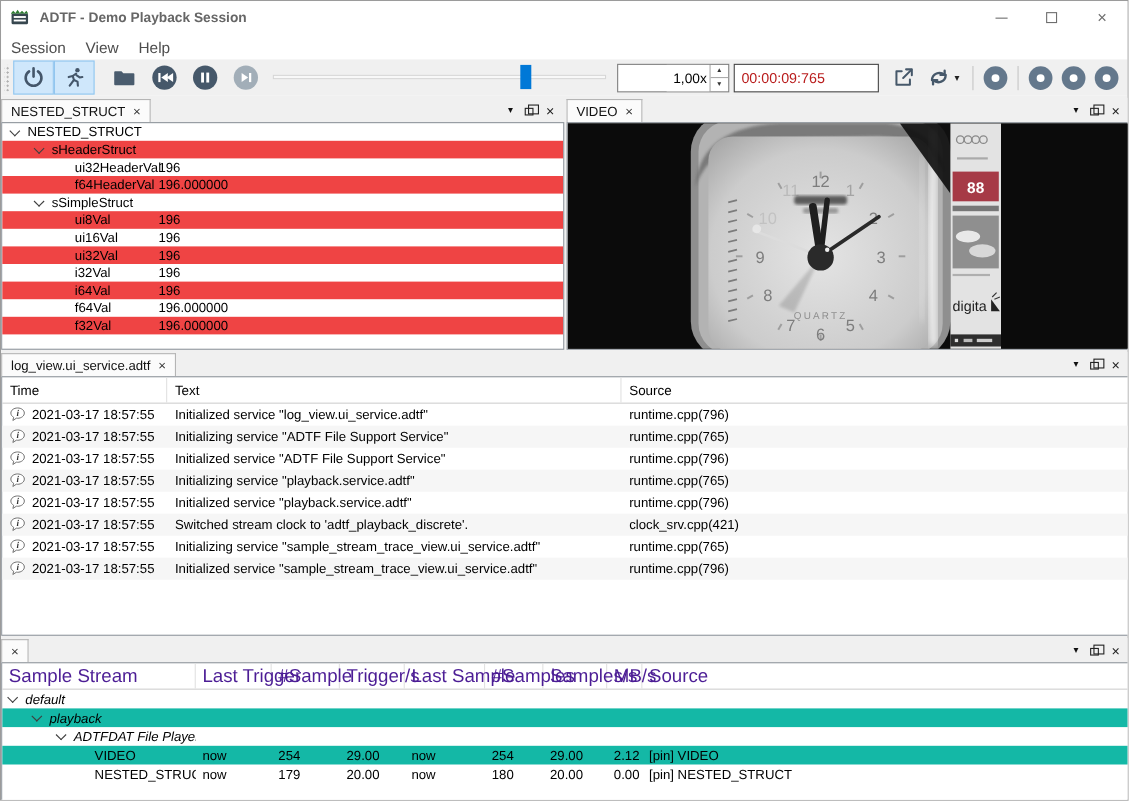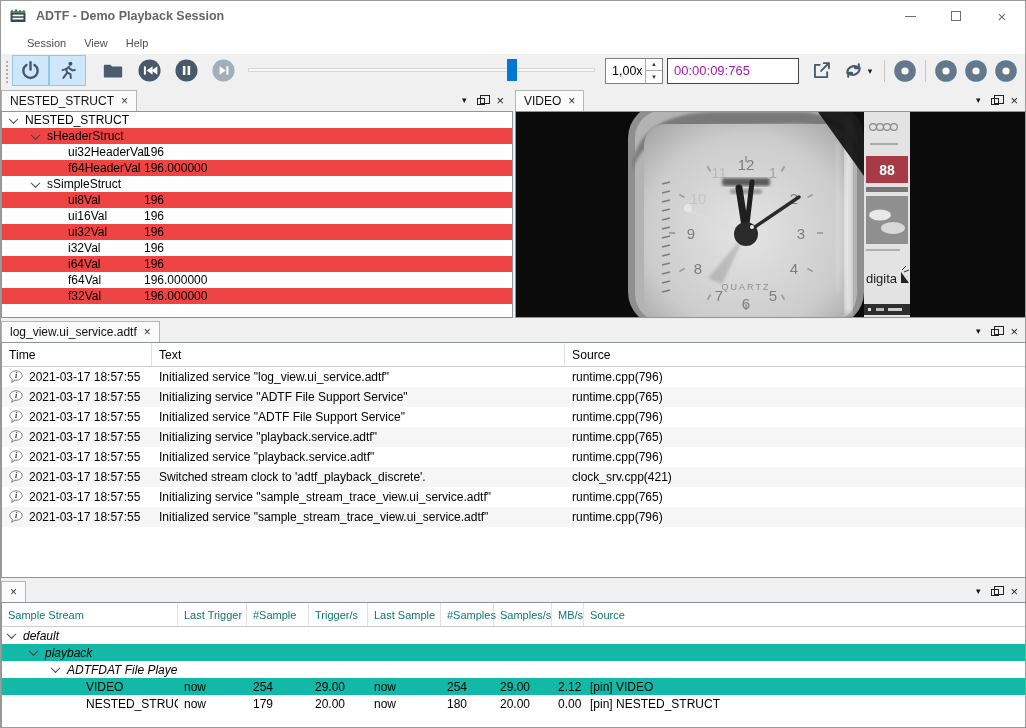--- a/index.html
+++ b/index.html
@@ -10,39 +10,39 @@
   
   .titlebar{height:30px;display:flex;align-items:center;background:#fff;}
   .app-icon{margin-left:8px;display:flex;}
   .title-text{margin-left:9px;font-size:12.5px;color:#666;font-weight:bold;}
   .win-controls{margin-left:auto;display:flex;height:30px;}
   .win-btn{width:46px;height:30px;display:flex;align-items:center;justify-content:center;color:#6e6e6e;}
   .glyph-min{width:11px;height:1px;background:#6e6e6e;display:block;}
   .glyph-max{width:10px;height:10px;border:1px solid #6e6e6e;display:block;}
   .glyph-close{font-size:15px;line-height:1;color:#6e6e6e;font-weight:400;}
   
-  .menubar{height:23px;display:flex;align-items:center;background:#fff;font-size:11px;color:#4d4d4d;padding-left:17px;}
+  .menubar{height:23px;display:flex;align-items:center;background:#fff;font-size:14px;color:#4d4d4d;padding-left:0;}
   .menu-item{padding:2px 9px;}
   
   .toolbar{height:33px;background:#f0f0f0;display:flex;align-items:center;padding:0 4px 0 2px;}
   .tb-handle{width:5px;height:24px;margin:0 3px 0 1px;
     background-image:radial-gradient(#adadad 1px, transparent 1.1px);background-size:4px 4px;background-position:1px 1px;}
   .tb-btn{width:37px;height:31px;display:flex;align-items:center;justify-content:center;border:1px solid transparent;}
   .tb-btn.active{background:#cfe7fb;border:1px solid #92c6ef;}
   .tb-gap{width:8px;}
   .tb-slider{flex:1;position:relative;height:31px;margin:0 10px 0 6px;}
   .tb-groove{position:absolute;left:0;right:0;top:13px;height:4px;background:#f8f8f8;border:1px solid #d6d6d6;}
   .tb-shandle{position:absolute;top:4px;width:10px;height:22px;background:#0078d7;left:calc(76% - 5px);}
-  .speed-box{display:flex;height:26px;border:1px solid #7f7f7f;background:#fff;align-items:stretch;}
+  .speed-box{display:flex;height:26px;border:1px solid #7f7f7f;background:#fff;align-items:stretch;padding-left:44px;}
   .speed-input{width:39px;border:none;outline:none;font-size:12.5px;padding:0 0 0 6px;font-family:inherit;color:#000;}
   .spin-col{width:17px;display:flex;flex-direction:column;border-left:1px solid #ababab;}
   .spin-btn{flex:1;display:flex;align-items:center;justify-content:center;font-size:6px;color:#333;line-height:1;}
   .spin-btn:first-child{border-bottom:1px solid #ababab;}
   .time-input{width:132px;height:26px;border:1px solid #444;font-size:13px;padding:0 6px;margin-left:4px;
-    font-family:inherit;color:#a21caf;background:#fff;outline:none;}
+    font-family:inherit;color:#b91c1c;background:#fff;outline:none;}
   .tb-sep{width:1px;height:22px;background:#c6c6c6;margin:0 5px;}
   .caret{font-size:9px;color:#222;margin-left:3px;}
   
   .dock{position:absolute;top:86px;left:0;right:0;bottom:0;background:#f0f0f0;}
   .panel{position:absolute;display:flex;flex-direction:column;}
   .p-nested{top:2px;left:0;width:512px;height:229px;}
   .p-video{top:2px;left:514px;width:512px;height:229px;}
   .p-log{top:233px;left:0;width:1026px;height:258px;}
   .p-trace{top:493px;left:0;width:1026px;height:149px;}
   .tabbar{height:22px;display:flex;align-items:flex-end;background:#f0f0f0;}
@@ -67,21 +67,21 @@
   .lgrid{display:grid;grid-template-columns:150px 413px 1fr;align-items:center;}
   .lhead{height:24px;font-size:12.2px;color:#000;border-bottom:1px solid #cfcfcf;}
   .lhead .hc{padding-left:7px;height:100%;display:flex;align-items:center;border-right:1px solid #e2e2e2;}
   .lhead .hc:last-child{border-right:none;}
   .lrow{height:20px;font-size:12px;color:#000;}
   .lrow.alt{background:#f6f6f6;}
   .lc{padding-left:7px;display:flex;align-items:center;gap:6px;overflow:hidden;white-space:nowrap;}
   .lc .t{overflow:hidden;white-space:nowrap;}
   
   .sgrid{display:grid;grid-template-columns:176px 69px 62px 59px 73px 53px 58px 32px 1fr;align-items:center;}
-  .shead{height:24px;font-size:11px;color:#0f766e;border-bottom:1px solid #cfcfcf;}
+  .shead{height:24px;font-size:17px;color:#4c1d95;border-bottom:1px solid #cfcfcf;}
   .shead .hc{padding-left:6px;height:100%;display:flex;align-items:center;border-right:1px solid #e2e2e2;white-space:nowrap;}
   .shead .hc:last-child{border-right:none;}
   .srow{height:17px;font-size:12px;color:#000;}
   .srow.alt{background:#14b8a6;}
   .sc{padding-left:6px;display:flex;align-items:center;white-space:nowrap;overflow:hidden;}
   .sc.namecell{padding-left:0;}
   .si0{width:6px;flex:none;}.si1{width:28px;flex:none;}.si2{width:50px;flex:none;}.si3{width:84px;flex:none;}
   .sname{margin-left:8px;font-style:italic;}
   
   .video-wrap{position:absolute;inset:0;background:#0b0b0b;}

